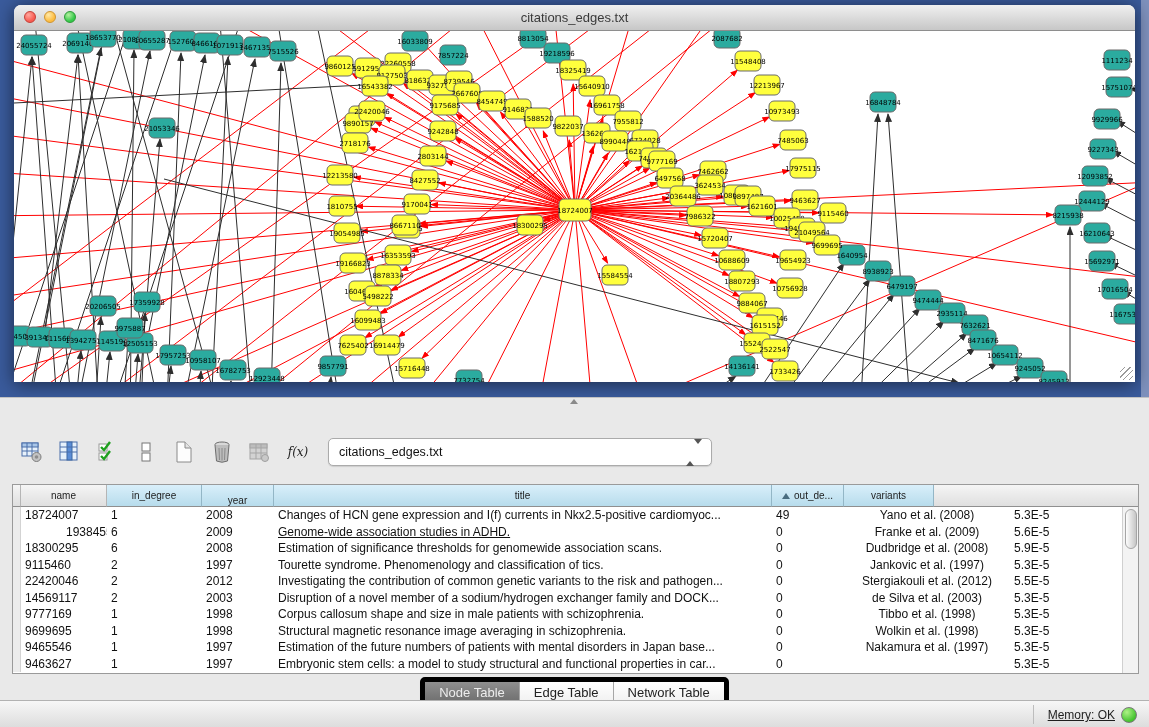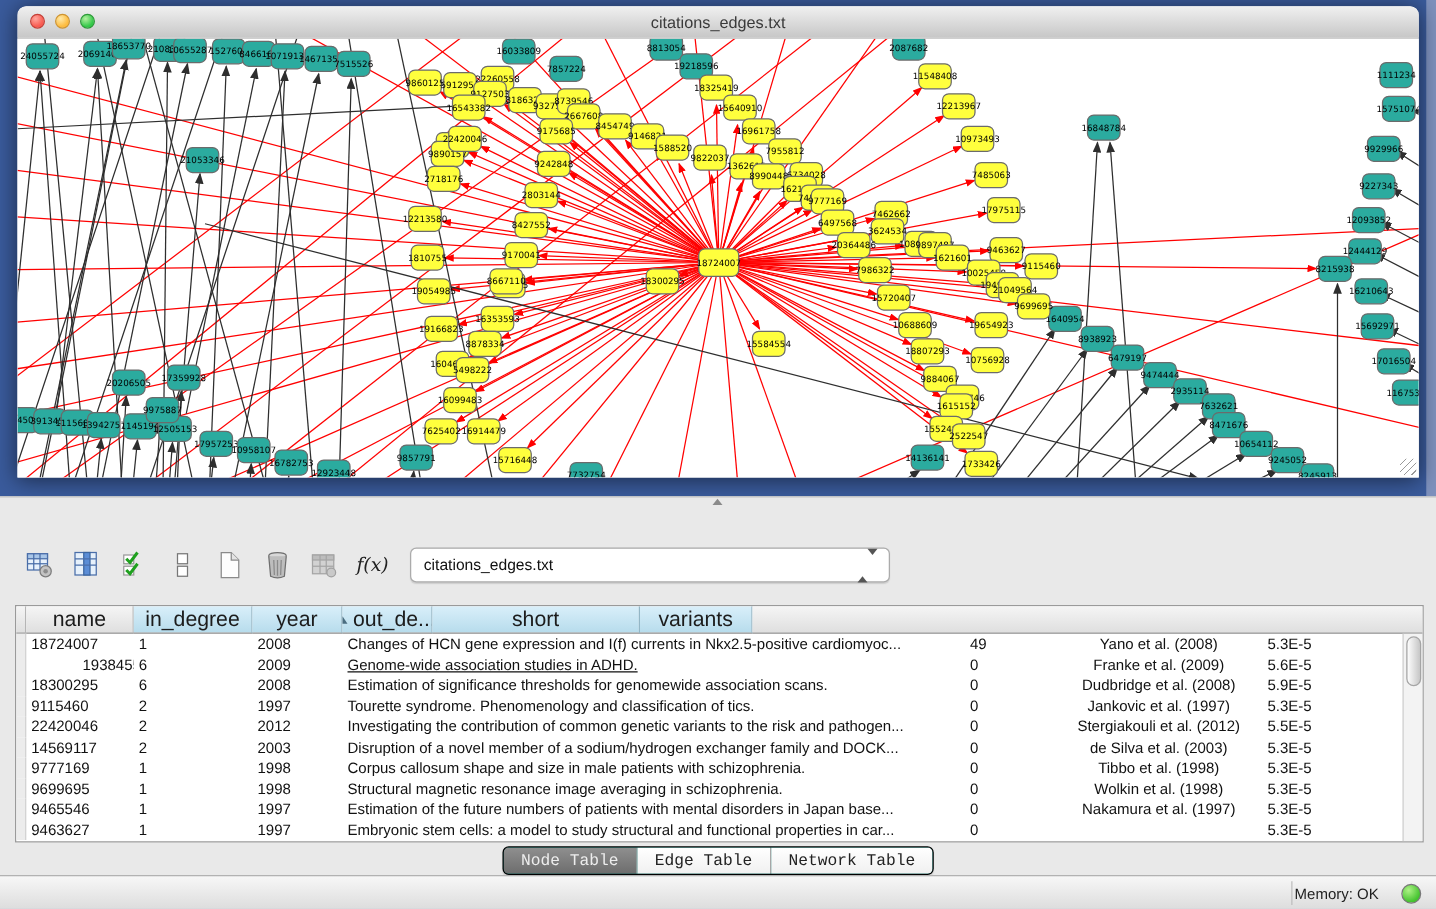--- a/index.html
+++ b/index.html
@@ -28,62 +28,62 @@
       border-top:1px solid #c2c2c2;}
   .splitter-handle{position:absolute;top:1px;left:570px;width:0;height:0;
       border-left:4px solid transparent;border-right:4px solid transparent;border-bottom:5px solid #8a8a8a;}
   .panel-head{height:28px;position:relative;}
   .panel-title{position:absolute;left:9px;top:0;font-size:13px;line-height:28px;color:#333;}
   .float-btn{position:absolute;right:38px;top:7px;width:16px;height:16px;cursor:default;}
   .close-btn{position:absolute;right:12px;top:4px;font-size:16px;font-weight:bold;color:#111;cursor:default;}
 
   .toolbar{position:absolute;top:38px;left:18px;height:32px;display:flex;align-items:center;gap:10px;}
   .tool-btn{width:28px;height:28px;display:flex;align-items:center;justify-content:center;}
-  .fx-label{font-family:"DejaVu Serif",serif;font-style:italic;font-size:15px;color:#222;}
+  .fx-label{font-family:"DejaVu Serif",serif;font-style:italic;font-size:12px;color:#222;}
   .combo{margin-left:6px;width:382px;height:26px;background:#fff;border:1px solid #ababab;
       border-radius:5px;position:relative;display:flex;align-items:center;
       box-shadow:0 1px 1px rgba(0,0,0,.12);}
   .combo .val{font-size:12.5px;color:#111;padding-left:10px;}
   .combo .spin{position:absolute;right:9px;top:5px;}
   .spin .up{width:0;height:0;border-left:4px solid transparent;border-right:4px solid transparent;
       border-bottom:5px solid #555;margin-bottom:3px;}
   .spin .down{width:0;height:0;border-left:4px solid transparent;border-right:4px solid transparent;
       border-top:5px solid #555;}
 
   .tablebox{position:absolute;top:86px;left:12px;width:1125px;height:188px;border:1px solid #9a9a9a;
       background:#fff;overflow:hidden;}
   .thead{display:flex;height:22px;}
   .th{box-sizing:border-box;height:22px;border-right:1px solid #93b6c6;border-bottom:1px solid #8f8f8f;
-      background:linear-gradient(#d9effa,#b7dcec);font-size:17px;display:flex;align-items:center;
+      background:linear-gradient(#d9effa,#b7dcec);font-size:10px;display:flex;align-items:center;
       justify-content:center;color:#1c1c1c;white-space:nowrap;overflow:hidden;flex:0 0 auto;}
   .th.gray{background:linear-gradient(#f5f5f5,#dfdfdf);border-right:1px solid #b5b5b5;}
   .th.filler{background:linear-gradient(#f5f5f5,#dfdfdf);border-right:none;flex:1 1 auto;}
   .sort-tri{display:inline-block;margin-right:4px;width:0;height:0;
       border-left:4px solid transparent;border-right:4px solid transparent;border-bottom:6px solid #4a6d80;}
   .tr{display:flex;height:16.5px;}
   .td{box-sizing:border-box;padding:0 4px;font-size:12px;line-height:16px;color:#111;
       white-space:nowrap;overflow:hidden;flex:0 0 auto;}
   .td.rowhead{background:#ececec;border-right:1px solid #d3d3d3;padding:0;}
   .td.center{text-align:center;}
   .vscroll{position:absolute;top:22px;right:0;width:15px;bottom:0;background:#f3f3f3;
       border-left:1px solid #d0d0d0;}
   .vthumb{position:absolute;top:2px;left:2px;width:10px;height:38px;border-radius:6px;
       background:linear-gradient(90deg,#fdfdfd,#c6c6c6);border:1px solid #a5a5a5;}
 
   .tabs-row{position:absolute;top:279px;left:0;width:100%;display:flex;justify-content:center;}
-  .seg{display:flex;border:1px solid #000000;border-radius:5px;overflow:hidden;background:#0f766e;
-      box-shadow:0 1px 1px rgba(0,0,0,.1);font-family:Liberation Mono, monospace;}
+  .seg{display:flex;border:5px solid #000000;border-radius:5px;overflow:hidden;background:#0f766e;
+      box-shadow:0 1px 1px rgba(0,0,0,.1);}
   .tab{padding:2px 14px;font-size:13px;color:#222;border-right:1px solid #a6a6a6;
       background:linear-gradient(#ffffff,#f0f0f0);line-height:17px;}
   .tab:last-child{border-right:none;}
   .tab.sel{background:linear-gradient(#8f8f8f,#6d6d6d);color:#ededed;}
 
   .statusbar{position:absolute;bottom:0;left:0;width:100%;height:27px;
       border-top:1px solid #b2b2b2;background:linear-gradient(#f7f7f7,#dcdcdc);}
-  .mem-label{position:absolute;right:46px;top:7px;font-size:12px;color:#1e1e1e;}
+  .mem-label{position:absolute;right:34px;top:7px;font-size:12px;color:#1e1e1e;text-decoration:underline;}
   .mem-dot{position:absolute;right:12px;top:6px;width:14px;height:14px;border-radius:50%;
       background:radial-gradient(circle at 35% 30%,#aef286,#44c32f 70%);border:1px solid #787878;}
   .status-sep{position:absolute;right:115px;top:4px;width:1px;height:19px;background:#bdbdbd;}
 </style>
 </head>
 <body>
 
 <div>
   <div class="bg-strip"></div>
 
@@ -901,26 +901,26 @@
           <div class="th gray" style="width: 8px;"></div>
           <div class="th gray" style="width: 86px;">
             <span>name</span>
           </div>
           <div class="th " style="width: 95px;">
             <span>in_degree</span>
           </div>
           <div class="th " style="width: 72px; align-items: flex-end;">
             <span>year</span>
           </div>
+          <div class="th " style="width: 498px;">
+            <span>title</span>
+          </div>
           <div class="th " style="width: 72px;">
             <span class="sort-tri"></span>
             <span>out_de...</span>
-          </div>
-          <div class="th " style="width: 166px;">
-            <span>short</span>
           </div>
           <div class="th " style="width: 90px;">
             <span>variants</span>
           </div>
           <div class="th filler"></div>
         </div>
       <div id="tbody">
           <div class="tr">
             <div class="td rowhead" style="width: 8px;"></div>
             <div class="td" style="width: 86px;">18724007</div>

